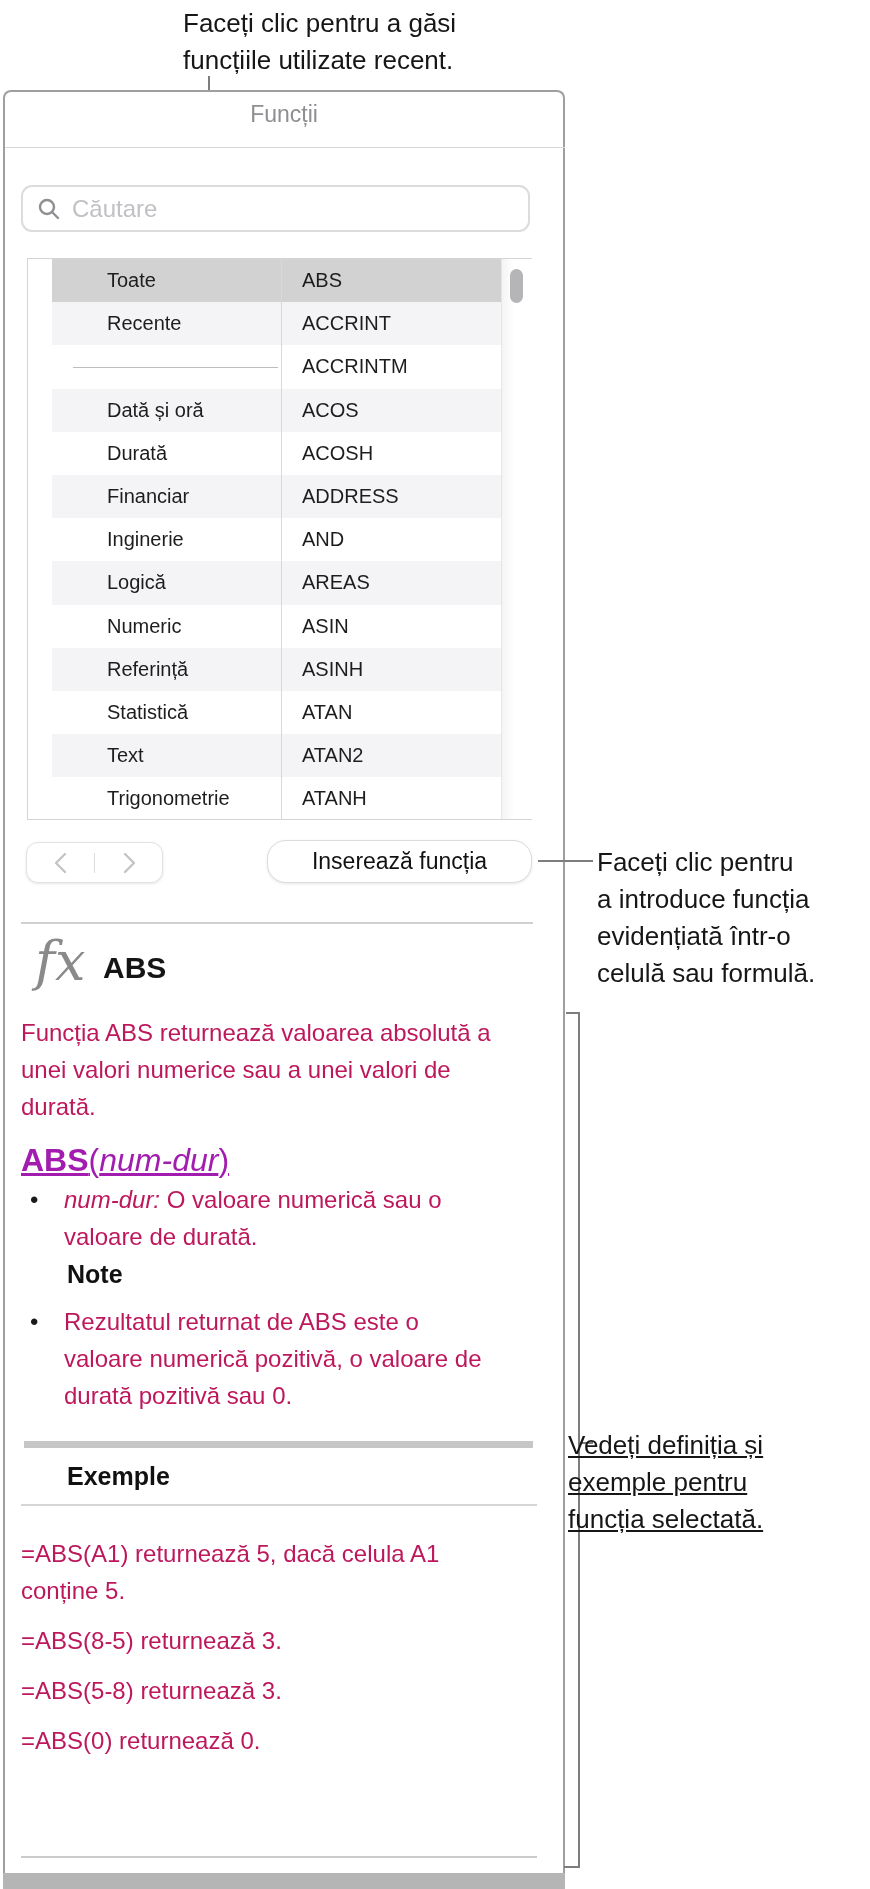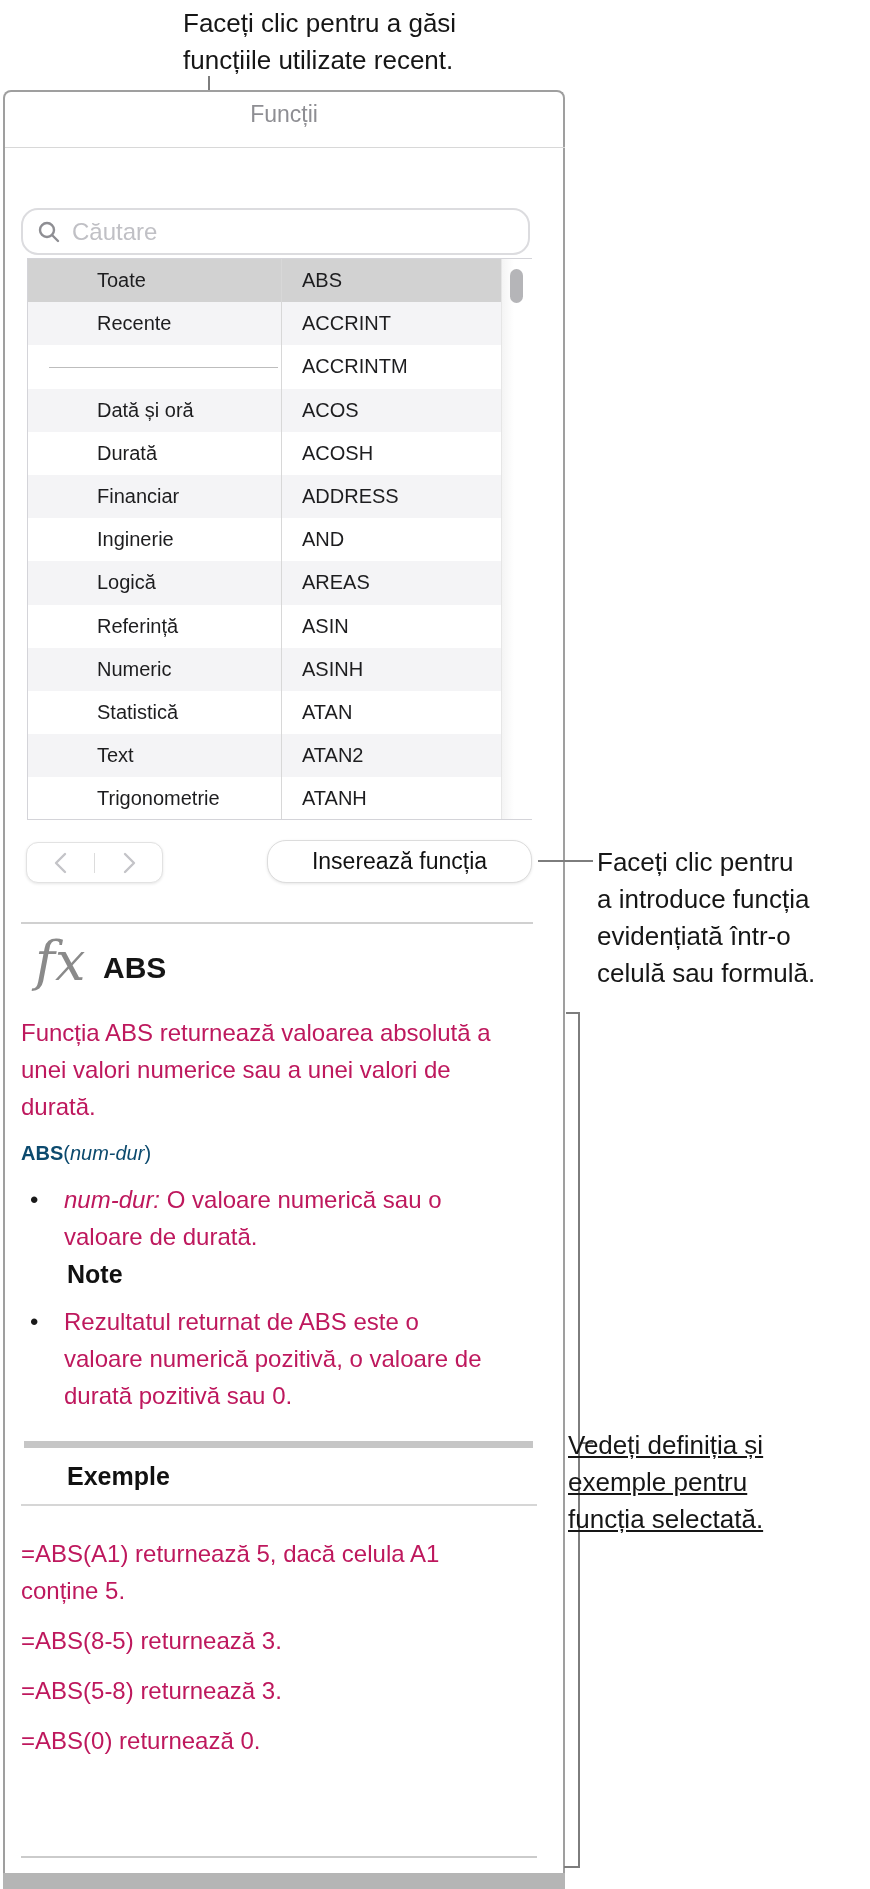--- a/index.html
+++ b/index.html
@@ -25,32 +25,32 @@
 
   
   .panel{ left:3px; top:90px; width:562px; height:1799px; background:#fff;
           border:2px solid #9f9f9f; border-bottom:none; border-radius:8px 8px 0 0; }
   .panel-title{ left:3px; top:101px; width:562px; text-align:center;
                 font-size:23px; color:#8e8e93; }
   .title-divider{ left:5px; top:147px; width:560px; height:1px; background:#d8d8d8; }
 
   
   .search-field{ left:21px; top:185px; width:509px; height:47px; background:#fff;
-    border:2px solid #dcdcdf; border-radius:17px; display:flex; align-items:center;
-    padding-left:13px;margin-top:23px; }
+    border:2px solid #dcdcdf; border-radius:11px; display:flex; align-items:center;
+    padding-left:13px; }
   .search-field .ph{ font-size:24px; color:#c0c0c5; margin-left:10px; }
 
   
   .list-box{ left:27px; top:258px; width:505px; height:562px; border:1px solid #d4d4d9; background:#fff; }
   .col{ position:absolute; top:0; height:560px; overflow:hidden; }
   .cat-col{ left:0; width:253px; }
   .func-col{ left:253px; width:220px; border-left:1px solid #d8d8d8; }
   .row{ height:43.2px; display:flex; align-items:center; background:#fff; position:relative; }
   .row-label{ font-size:20px; color:#1d1d1f; white-space:nowrap; }
-  .cat-row{ padding-left:69px; }
+  .cat-row{ padding-left:55px;margin-left:24px; }
   .func-row{ padding-left:20px; }
   .col .row:nth-of-type(even){ background:#f4f4f6; }
   .col .row.selected{ background:#d2d2d2; }
   .col .row.separator{ background:#fff; }
   .col .row.separator::after{ content:""; position:absolute; left:21px; right:3px; top:50%;
     height:1px; background:#bdbdbd; }
   .scroll-strip{ position:absolute; left:473px; top:0; width:31px; height:560px;
     border-left:1px solid #e6e6e6; background:linear-gradient(to right,#f4f4f4,#ffffff 40%); }
   .scroll-thumb{ position:absolute; left:8px; top:10px; width:13px; height:34px;
     border-radius:7px; background:#b5b5b8; }
@@ -65,21 +65,21 @@
     display:flex; align-items:center; justify-content:center;
     font-size:23px; color:#111; }
 
   
   .section-divider{ left:21px; top:922px; width:512px; height:2px; background:#d0d0d0; }
   .fx-badge{ left:35px; top:930px; font-family:"DejaVu Serif", serif; font-style:italic;
     font-size:54px; color:#8a8a8a; }
   .fn-heading{ left:103px; top:951px; font-size:30px; font-weight:bold; color:#151515; }
   .body-text{ font-size:24px; line-height:37px; color:#be185d; white-space:pre-line; }
   .description{ left:21px; top:1014px; width:500px; }
-  .signature{ left:21px; top:1142px; font-size:20px; color:#0c4a6e; }
+  .signature{ left:21px; top:1142px; font-size:32px; color:#a21caf;text-decoration:underline; }
   .signature .sig-name{ font-weight:bold; }
   .signature .sig-arg{ font-style:italic; }
   .bullet{ left:30px; display:flex; }
   .bullet .dot{ width:34px; font-size:24px; line-height:37px; }
   .bullet .btext{ width:440px; }
   .bullet-arg{ top:1181px; }
   .bullet-note{ top:1303px; }
   .term-italic{ font-style:italic;text-align:center; }
   .sub-heading{ font-size:25px; font-weight:bold; color:#111;margin-left:46px; }
   .note-heading{ left:21px; top:1260px; }
@@ -145,25 +145,25 @@
 
         <div class="row cat-row">
           <span class="row-label">Inginerie</span>
         </div>
 
         <div class="row cat-row">
           <span class="row-label">Logică</span>
         </div>
 
         <div class="row cat-row">
+          <span class="row-label">Numeric</span>
+        </div>
+
+        <div class="row cat-row">
           <span class="row-label">Referință</span>
-        </div>
-
-        <div class="row cat-row">
-          <span class="row-label">Numeric</span>
         </div>
 
         <div class="row cat-row">
           <span class="row-label">Statistică</span>
         </div>
 
         <div class="row cat-row">
           <span class="row-label">Text</span>
         </div>
 

